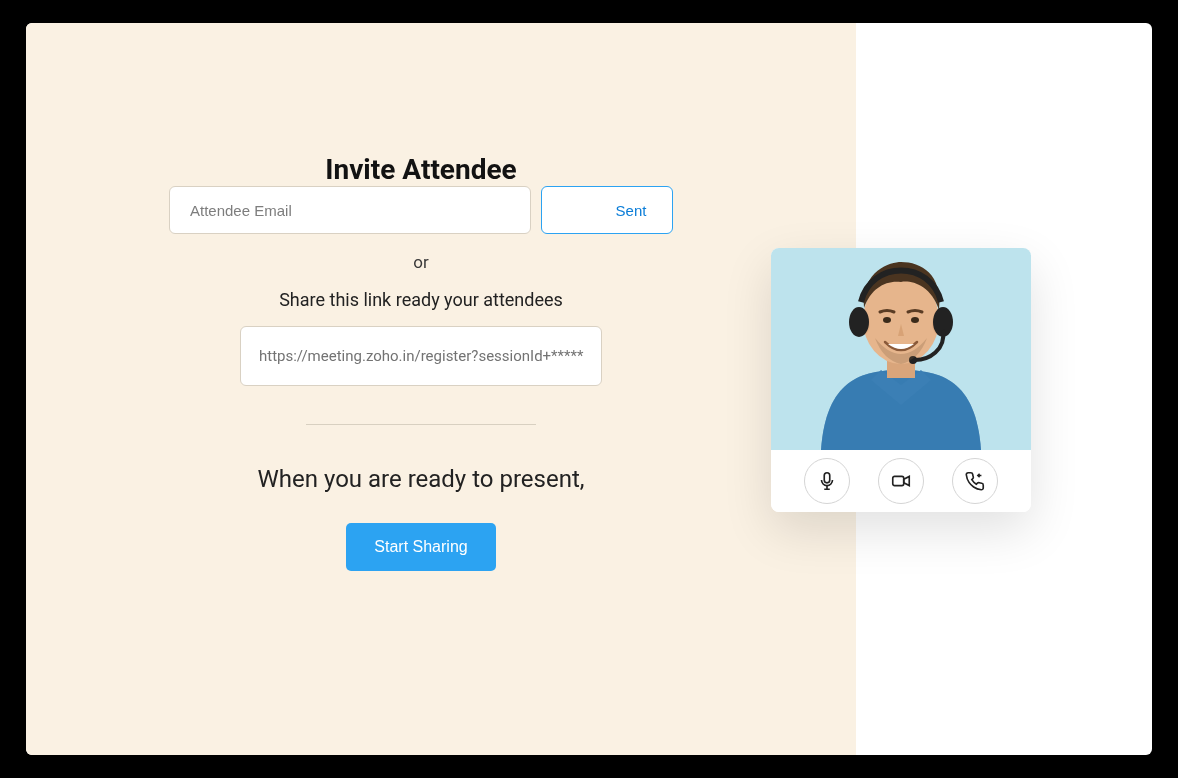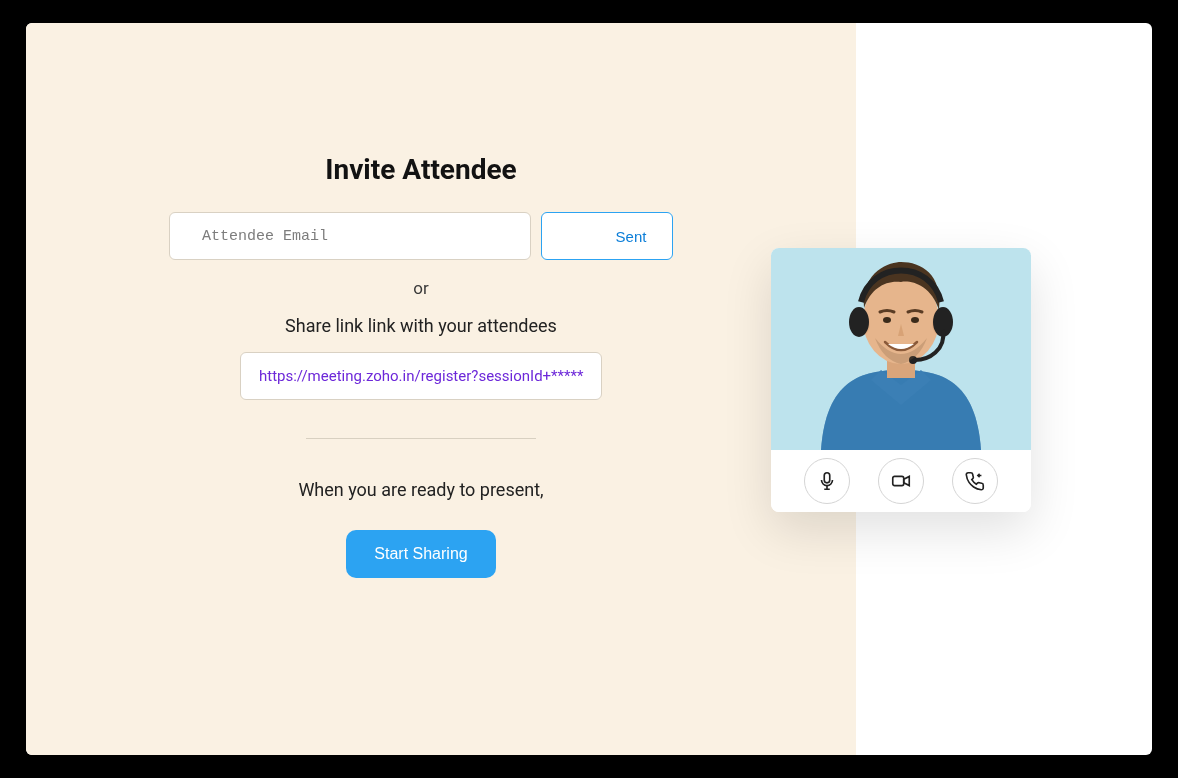--- a/index.html
+++ b/index.html
@@ -34,50 +34,48 @@
     position: absolute;
     left: 0;
     top: 130px;
     width: 790px;
     text-align: center;
   }
   .invite-title {
     font-size: 28px;
     font-weight: 700;
     color: #121212;
-    margin-bottom: 26px;
   }
   .row {
     display: flex;
     justify-content: center;
     gap: 10px;
     margin-bottom: 18px;
     padding: 0 120px;
   }
   .text-input {
     width: 362px;
     height: 48px;
     border: 1px solid #d9d1c3;
     border-radius: 6px;
     background: #fff;
-    padding: 0 32px;
+    padding: 0 20px;
     font-size: 15px;
     color: #333;
-    font-family: Liberation Mono, monospace;
   }
   .text-input::placeholder { color: #7d7d7d; }
   .readonly-input {
     width: 362px;
-    height: 48px;
+    height: 60px;
     border: 1px solid #d9d1c3;
     border-radius: 6px;
     background: #fff;
     padding: 0 18px;
     font-size: 15px;
-    color: #6d28d9;
+    color: #737373;
     display: flex;
     align-items: center;
     text-align: left;
     white-space: nowrap;
     overflow: hidden;
   }
   .outline-btn {
     width: 132px;
     height: 48px;
     border: 1px solid #2ca3f2;
@@ -107,29 +105,29 @@
     background: #d8d0c1;
     margin: 38px auto 40px auto;
   }
   .sharing-title {
     font-size: 26px;
     font-weight: 700;
     color: #121212;
     margin-bottom: 10px;
   }
   .sharing-sub {
-    font-size: 18px;
+    font-size: 24px;
     color: #222;
     margin-bottom: 30px;
   }
   .primary-btn {
     background: #2ca3f2;
     color: #fff;
     border: none;
-    border-radius: 10px;
+    border-radius: 5px;
     font-size: 16px;
     padding: 15px 28px;
     cursor: pointer;
   }
 
   .video-card {
     position: absolute;
     left: 745px;
     top: 225px;
     width: 260px;
@@ -185,21 +183,21 @@
 
     <div class="invite-section">
       <h1 class="invite-title">Invite Attendee</h1>
 
       <div class="row">
         <input class="text-input" type="text" placeholder="Attendee Email" style="">
         <button class="outline-btn">Sent</button>
       </div>
 
       <div class="or-text">or</div>
-      <div class="share-text">Share link link with your attendees</div>
+      <div class="share-text">Share this link ready your attendees</div>
 
       <div class="row">
         <div class="readonly-input">https://meeting.zoho.in/register?sessionId+*****</div>
       </div>
 
       <div class="divider"></div>
 
       <div class="sharing-sub">When you are ready to present,</div>
       <button class="primary-btn">Start Sharing</button>
     </div>

